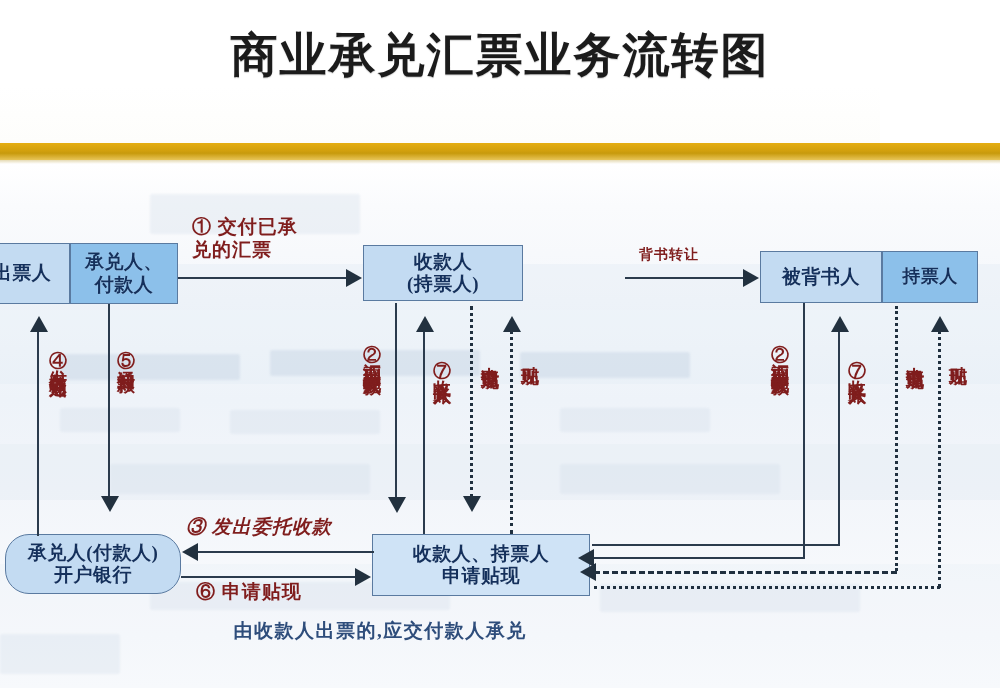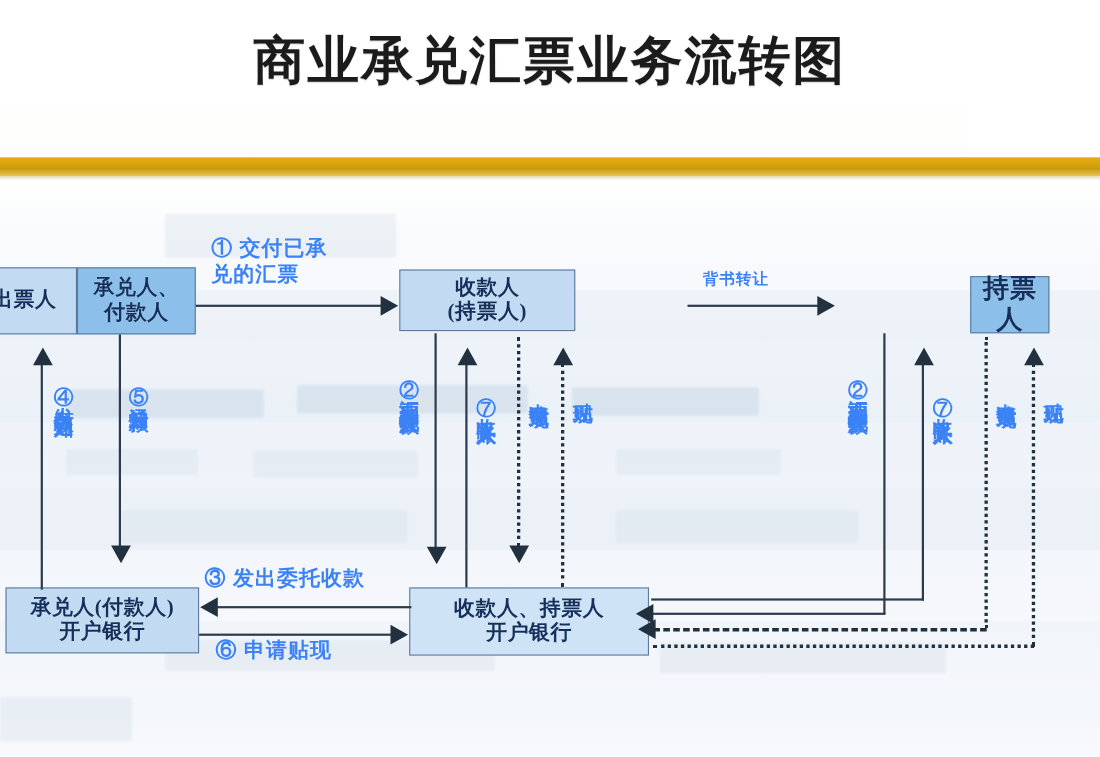--- a/index.html
+++ b/index.html
@@ -91,21 +91,21 @@
   .dash-h{
     position:absolute;height:0;border-top:3px dashed #20303f;
   }
   .dot-h{
     position:absolute;height:0;border-top:3px dotted #20303f;
   }
 
   
   .lbl{
     position:absolute;
-    color:#3b82f6;
+    color:#7f1d1d;
     font-weight:700;
     font-family:"Liberation Serif","DejaVu Serif",serif;
     letter-spacing:1px;
     text-shadow:0 0 1px rgba(255,255,255,.45);
     white-space:pre-line;
     line-height:1.22;
   }
   .vert{
     writing-mode:vertical-rl;
     text-orientation:upright;
@@ -167,31 +167,34 @@
   <div class="box fill-strong" style="left:70px;top:243px;width:108px;height:61px;font-size:19px;white-space:pre-line;">
     <span>承兑人、
 付款人</span>
   </div>
 
   <div class="box fill-light" style="left:363px;top:245px;width:160px;height:56px;font-size:19px;white-space:pre-line;">
     <span>收款人
 (持票人)</span>
   </div>
 
-  <div class="box fill-strong" style="left:882px;top:251px;width:72px;height:52px;font-size:24px;">
+  <div class="box fill-light" style="left:760px;top:251px;width:122px;height:52px;font-size:19px;">
+    <span>被背书人</span>
+  </div>
+  <div class="box fill-strong" style="left:882px;top:251px;width:96px;height:52px;font-size:18px;">
     <span>持票人</span>
   </div>
 
-  <div class="box fill-light" style="left:5px;top:534px;width:176px;height:60px;font-size:19px;white-space:pre-line;">
+  <div class="box fill-light" style="left:5px;top:534px;width:176px;height:60px;font-size:19px;white-space:pre-line;border-radius:24px;">
     <span>承兑人(付款人)
 开户银行</span>
   </div>
   <div class="box fill-pale" style="left:372px;top:534px;width:218px;height:62px;font-size:19px;white-space:pre-line;">
     <span>收款人、持票人
-开户银行</span>
+申请贴现</span>
   </div>
 
   <div class="ln hl" style="left:178px;top:277px;width:170px;"></div>
   <div class="arrow ar-right" style="left:346px;top:269px;"></div>
   <div class="lbl" style="left:192px;top:215px;font-size:19px;text-align:left;">① 交付已承
 兑的汇票</div>
 
   <div class="ln hl" style="left:625px;top:277px;width:120px;"></div>
   <div class="arrow ar-right" style="left:743px;top:269px;"></div>
   <div class="lbl" style="left:639px;top:246px;font-size:14px;">背书转让</div>
@@ -235,21 +238,22 @@
   <div class="arrow ar-left" style="left:580px;top:563px;"></div>
   <div class="lbl vert" style="left:903px;top:352px;font-size:18px;">申请贴现</div>
 
   <div class="dot-h" style="left:594px;top:586px;width:346px;"></div>
   <div class="dot-v" style="left:938px;top:330px;height:258px;"></div>
   <div class="arrow ar-up" style="left:931px;top:316px;"></div>
   <div class="lbl vert" style="left:946px;top:352px;font-size:18px;">贴现</div>
 
   <div class="ln hl" style="left:196px;top:551px;width:178px;"></div>
   <div class="arrow ar-left" style="left:182px;top:543px;"></div>
-  <div class="lbl" style="left:186px;top:515px;font-size:19px;">③ 发出委托收款</div>
+  <div class="lbl" style="left:186px;top:515px;font-size:19px;font-style:italic;">③ 发出委托收款</div>
 
   <div class="ln hl" style="left:181px;top:576px;width:176px;"></div>
   <div class="arrow ar-right" style="left:355px;top:568px;"></div>
   <div class="lbl" style="left:196px;top:580px;font-size:19px;">⑥ 申请贴现</div>
 
+  <div class="caption" style="left:0;top:618px;width:760px;text-align:center;font-size:19px;">由收款人出票的,应交付款人承兑</div>
 
 
 </div>
 
 </body></html>

